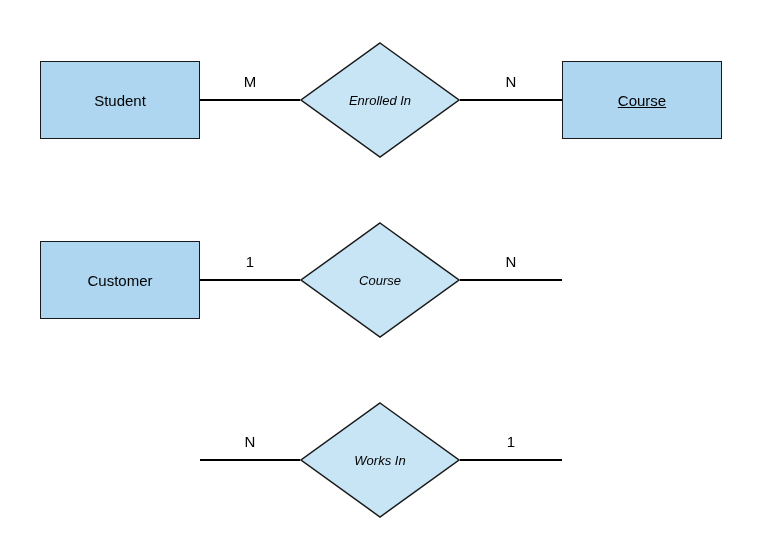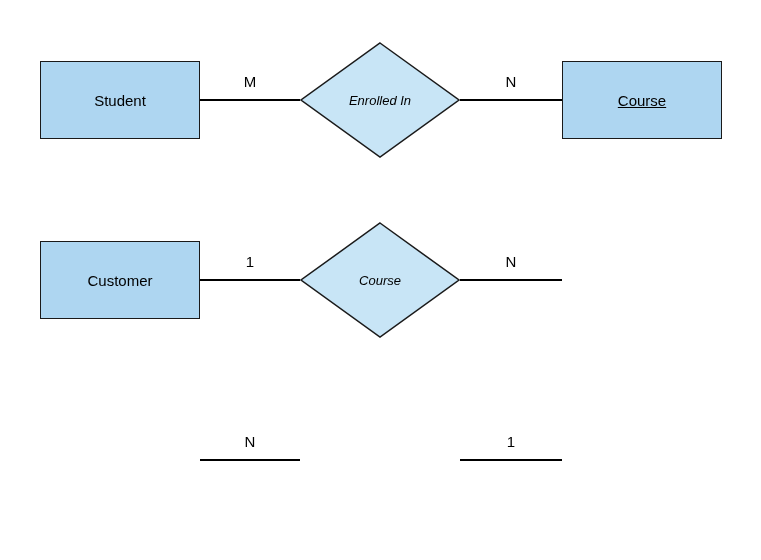--- a/index.html
+++ b/index.html
@@ -129,17 +129,23 @@
       </svg>
       <div class="relationship-label">Course</div>
     </div>
     <span class="cardinality right">N</span>
     <div class="connector right"></div>
   </div>
 
   <div class="row r2">
     <div class="connector left"></div>
     <span class="cardinality left">N</span>
+    <div class="diamond-wrap">
+      <svg width="160" height="116" viewBox="0 0 160 116">
+        <polygon points="80,1 159,58 80,115 1,58"></polygon>
+      </svg>
+      <div class="relationship-label">Works In</div>
+    </div>
     <span class="cardinality right">1</span>
     <div class="connector right"></div>
   </div>
 
 </div>
 
 </body></html>

